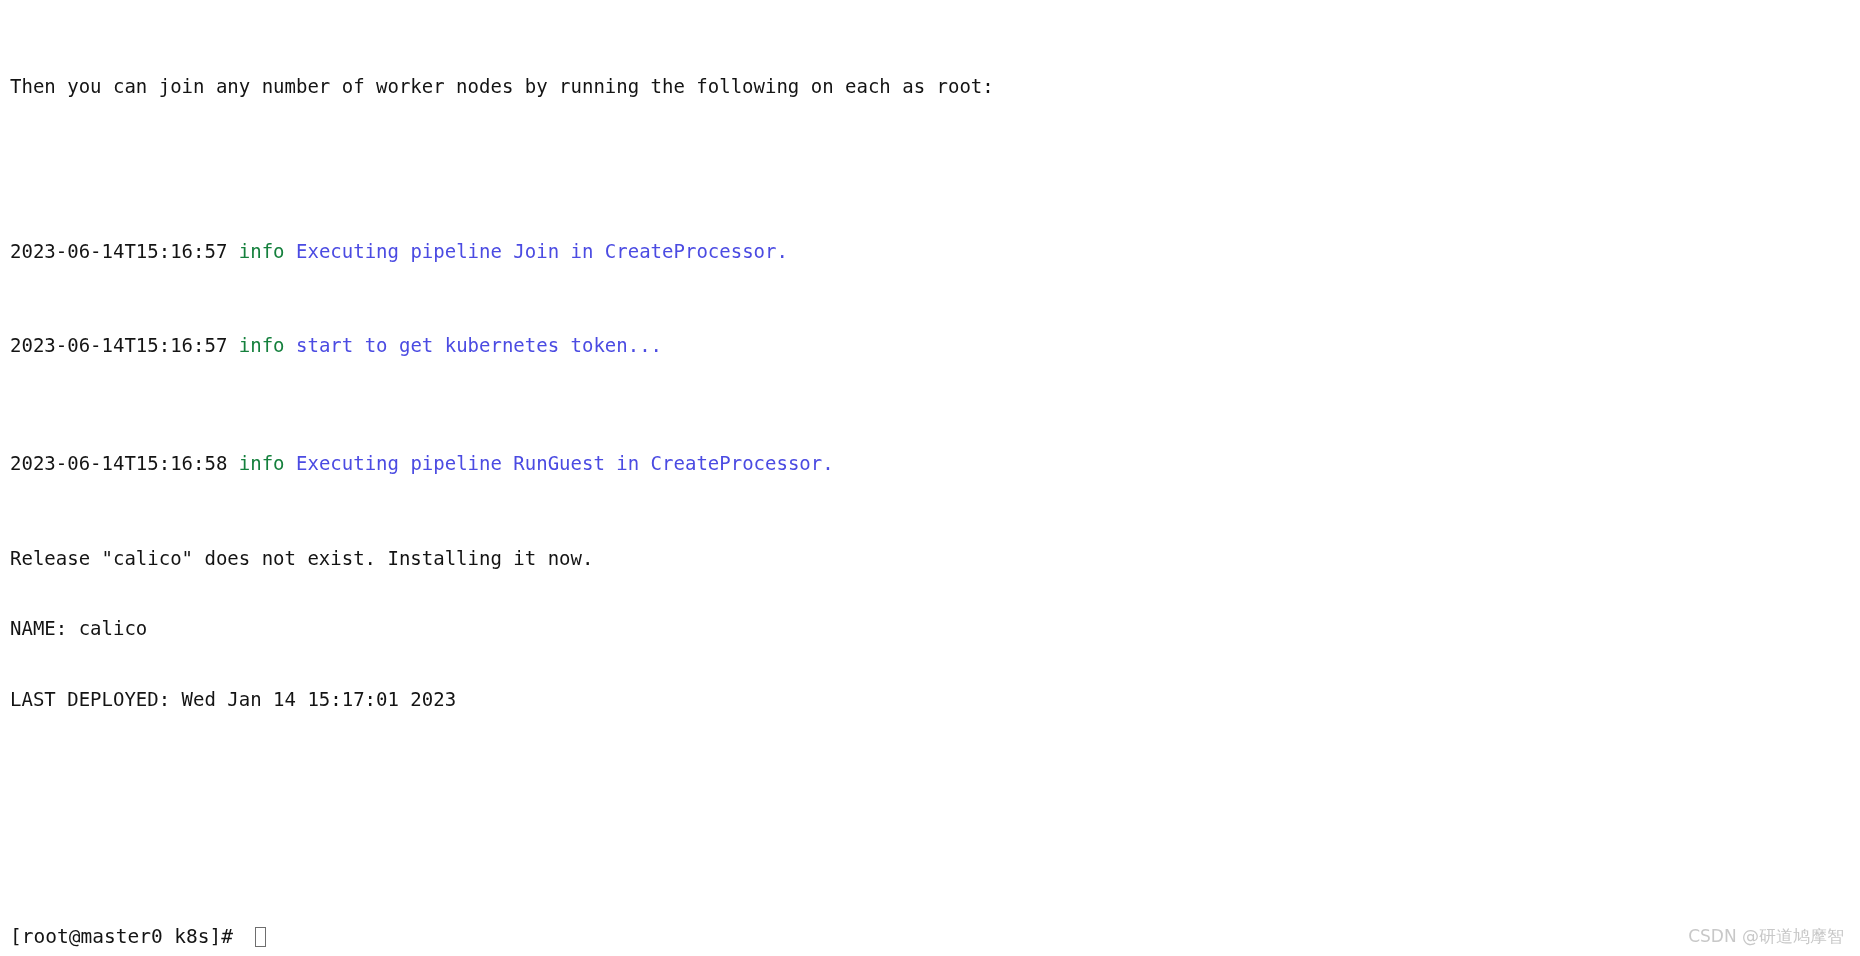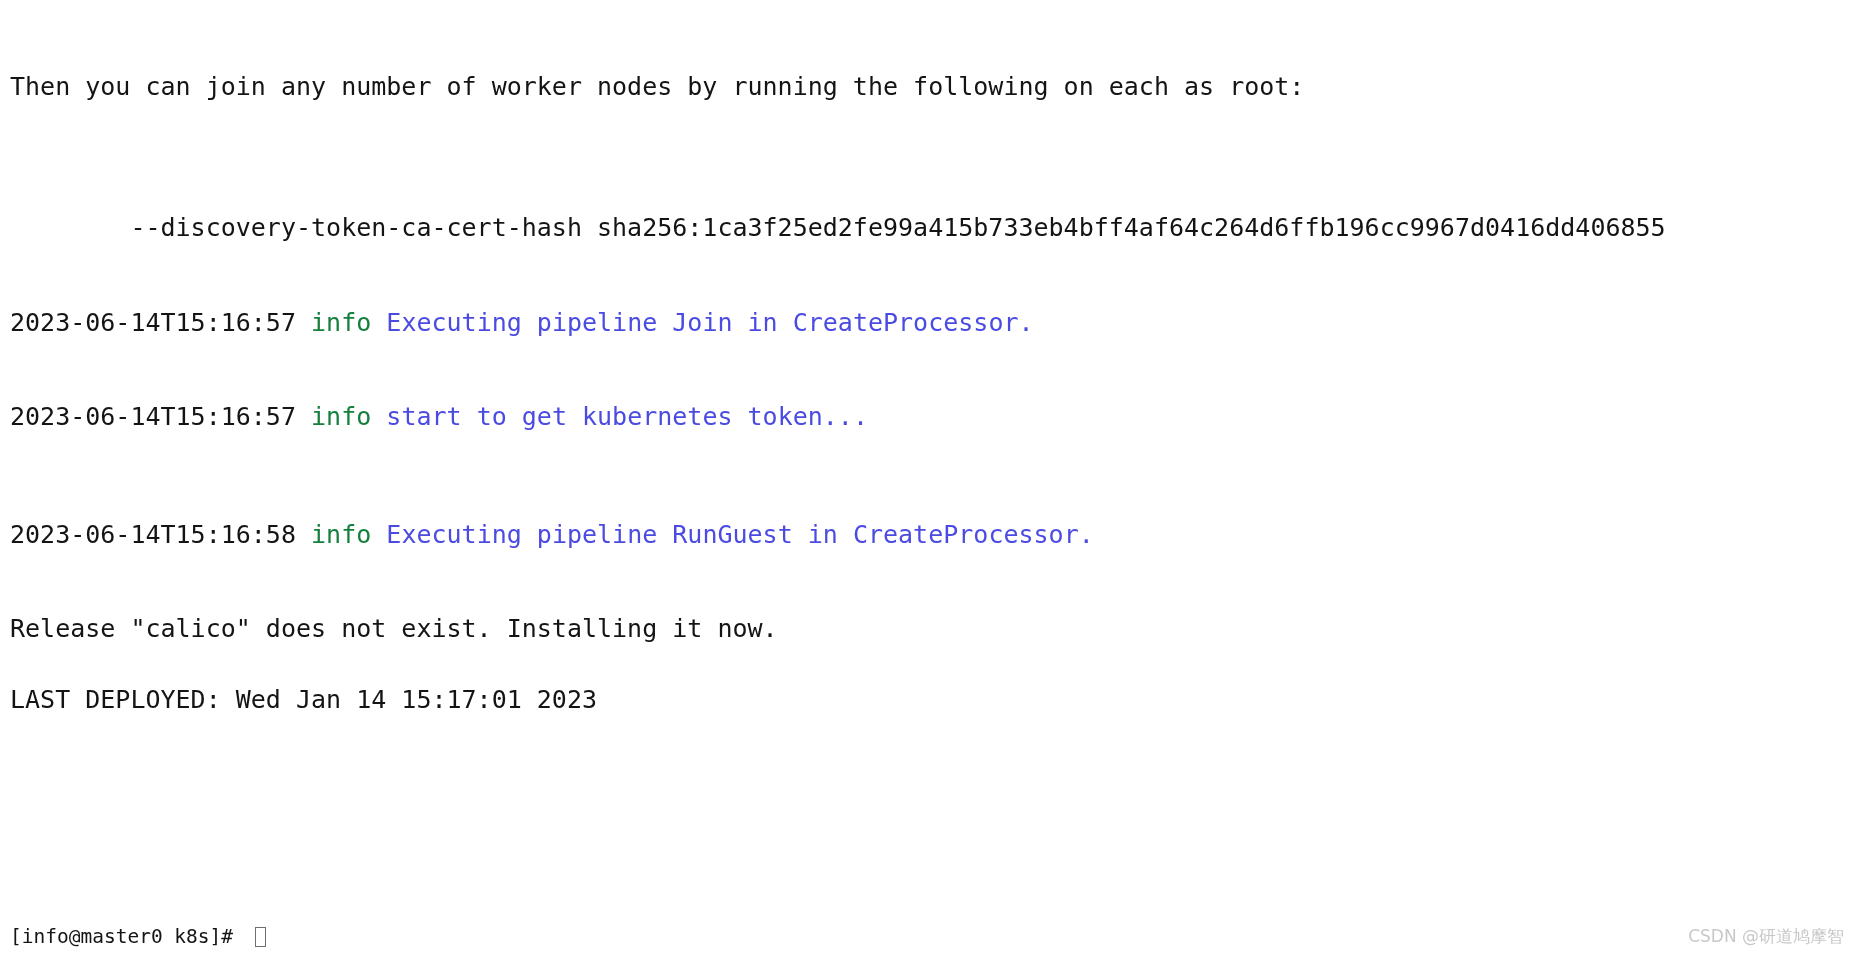--- a/index.html
+++ b/index.html
@@ -18,21 +18,21 @@
 
   #terminal {
     position: absolute;
     left: 0;
     top: 0;
     width: 1860px;
     height: 956px;
     background: #ffffff;
     color: #111111;
     font-family: "DejaVu Sans Mono", "Liberation Mono", monospace;
-    font-size: 25px;
+    font-size: 19px;
     line-height: 23.6px;
     padding: 4px 0 0 10px;
     box-sizing: border-box;
     white-space: pre;
     letter-spacing: 0px;
   }
 
   .line {
     white-space: pre;
     min-height: 23.6px;
@@ -78,30 +78,30 @@
     user-select: none;
   }
 </style>
 </head>
 <body>
 
 <div id="terminal">
 
   <div class="line plain">Then you can join any number of worker nodes by running the following on each as root:</div>
   <div class="line blank"></div>
-  <div class="line plain">        --discovery-token-ca-cert-hash sha256:1ca3f25ed2fe99a415b733eb4bff4af64c264d6ffb196cc9967d0416dd406855</div>
 
   <div class="line"><span class="ts">2023-06-14T15:16:57</span><span class="plain"> </span><span class="info">info</span><span class="msg"> </span><span class="msg">Executing pipeline Join in CreateProcessor.</span></div>
 
   <div class="line"><span class="ts">2023-06-14T15:16:57</span><span class="plain"> </span><span class="info">info</span><span class="msg"> </span><span class="msg">start to get kubernetes token...</span></div>
 
 
   <div class="line"><span class="ts">2023-06-14T15:16:58</span><span class="plain"> </span><span class="info">info</span><span class="msg"> </span><span class="msg">Executing pipeline RunGuest in CreateProcessor.</span></div>
 
   <div class="line plain">Release "calico" does not exist. Installing it now.</div>
+  <div class="line plain">NAME: calico</div>
   <div class="line plain">LAST DEPLOYED: Wed Jan 14 15:17:01 2023</div>
   
   
   
   
 
   
 
   
 
@@ -109,17 +109,17 @@
 
   
 
   
   
   
 
 </div>
 
 <div class="prompt-row">
-  <span>[info@master0 k8s]# </span>
+  <span>[root@master0 k8s]# </span>
   <span class="cursor-block"></span>
 </div>
 
 <div class="watermark">CSDN @研道鸠摩智</div>
 
 </body></html>

